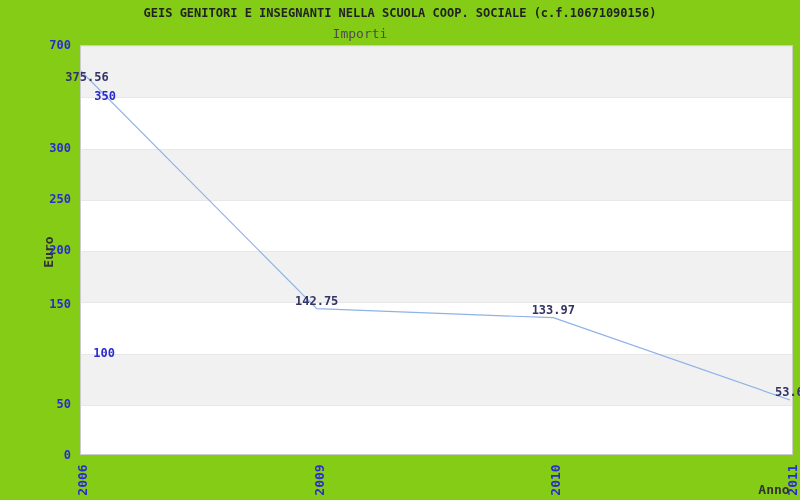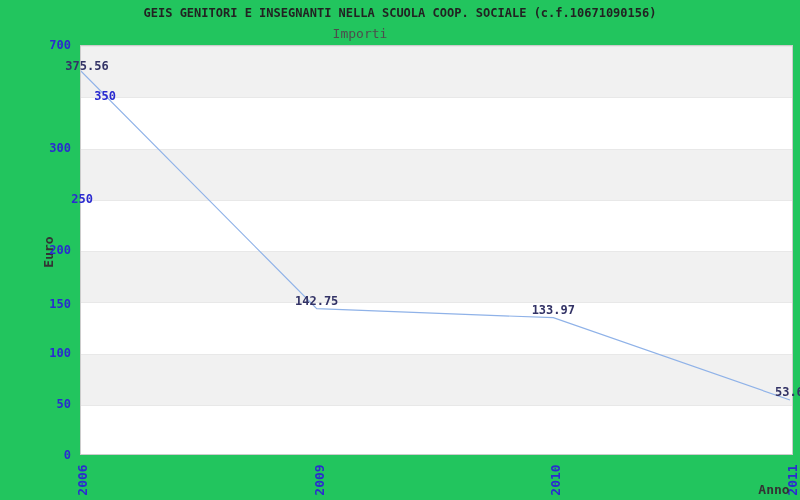--- a/index.html
+++ b/index.html
@@ -1,18 +1,18 @@
 <!DOCTYPE html>
 <html><head>
 <meta charset="utf-8">
 <style>
   html,body{margin:0;padding:0;background:#fff;}
   #screen{
     position:relative; width:800px; height:500px; overflow:hidden;
-    background:#22c55e; font-family:"DejaVu Sans Mono", monospace;
+    background:#84cc16; font-family:"DejaVu Sans Mono", monospace;
   }
   .chart-title{
     position:absolute; left:0; top:6px; width:800px; text-align:center;
     font-size:12px; font-weight:bold; color:var(--title-col,#222); letter-spacing:0px;
     white-space:nowrap;
   }
   .chart-subtitle{
     position:absolute; left:0; top:26px; width:720px; text-align:center;
     font-size:13px; color:var(--subtitle-col,#4d4d4d); white-space:nowrap;
   }
@@ -67,35 +67,35 @@
 
   <div class="plot-area">
     <svg id="line-svg" width="711" height="408" viewBox="0 0 711 408">
       <polyline id="series-line" fill="none" stroke-width="1.2" points="-1.0,24.1 235.7,262.7 472.3,271.7 709.0,354.0" stroke="#8fb2e8"></polyline>
     </svg>
   </div>
 
   <div id="y-ticks">
       <div class="ytick" style="top: 448px;">0</div>
       <div class="ytick" style="top: 396.75px;">50</div>
-      <div class="ytick" style="top: 345.5px;">100</div>
+      <div class="ytick" style="top: 345.5px; padding-left: 44px;">100</div>
       <div class="ytick" style="top: 297px;">150</div>
       <div class="ytick" style="top: 243px;">200</div>
-      <div class="ytick" style="top: 191.75px; padding-left: 22px;">250</div>
+      <div class="ytick" style="top: 191.75px;">250</div>
       <div class="ytick" style="top: 140.5px;">300</div>
       <div class="ytick" style="top: 89.25px; padding-left: 45px;">350</div>
       <div class="ytick" style="top: 38px;">700</div>
     </div>
   <div id="x-ticks">
       <div class="xtick" style="left: 83px; top: 480px;">2006</div>
       <div class="xtick" style="left: 319.667px; top: 480px;">2009</div>
       <div class="xtick" style="left: 556.333px; top: 480px;">2010</div>
       <div class="xtick" style="left: 793px; top: 480px;">2011</div>
     </div>
   <div id="point-labels">
-      <div class="point-label" style="left: 87px; top: 60px; text-align: right;">375.56</div>
+      <div class="point-label" style="left: 87px; top: 71px; text-align: right;">375.56</div>
       <div class="point-label" style="left: 316.667px; top: 294.681px; text-align: center;">142.75</div>
       <div class="point-label" style="left: 553.333px; top: 303.681px;">133.97</div>
       <div class="point-label" style="left: 793px; top: 386.05px;">53.61</div>
     </div>
 
   <div class="x-axis-title">Anno</div>
 </div>
 
 </body></html>

